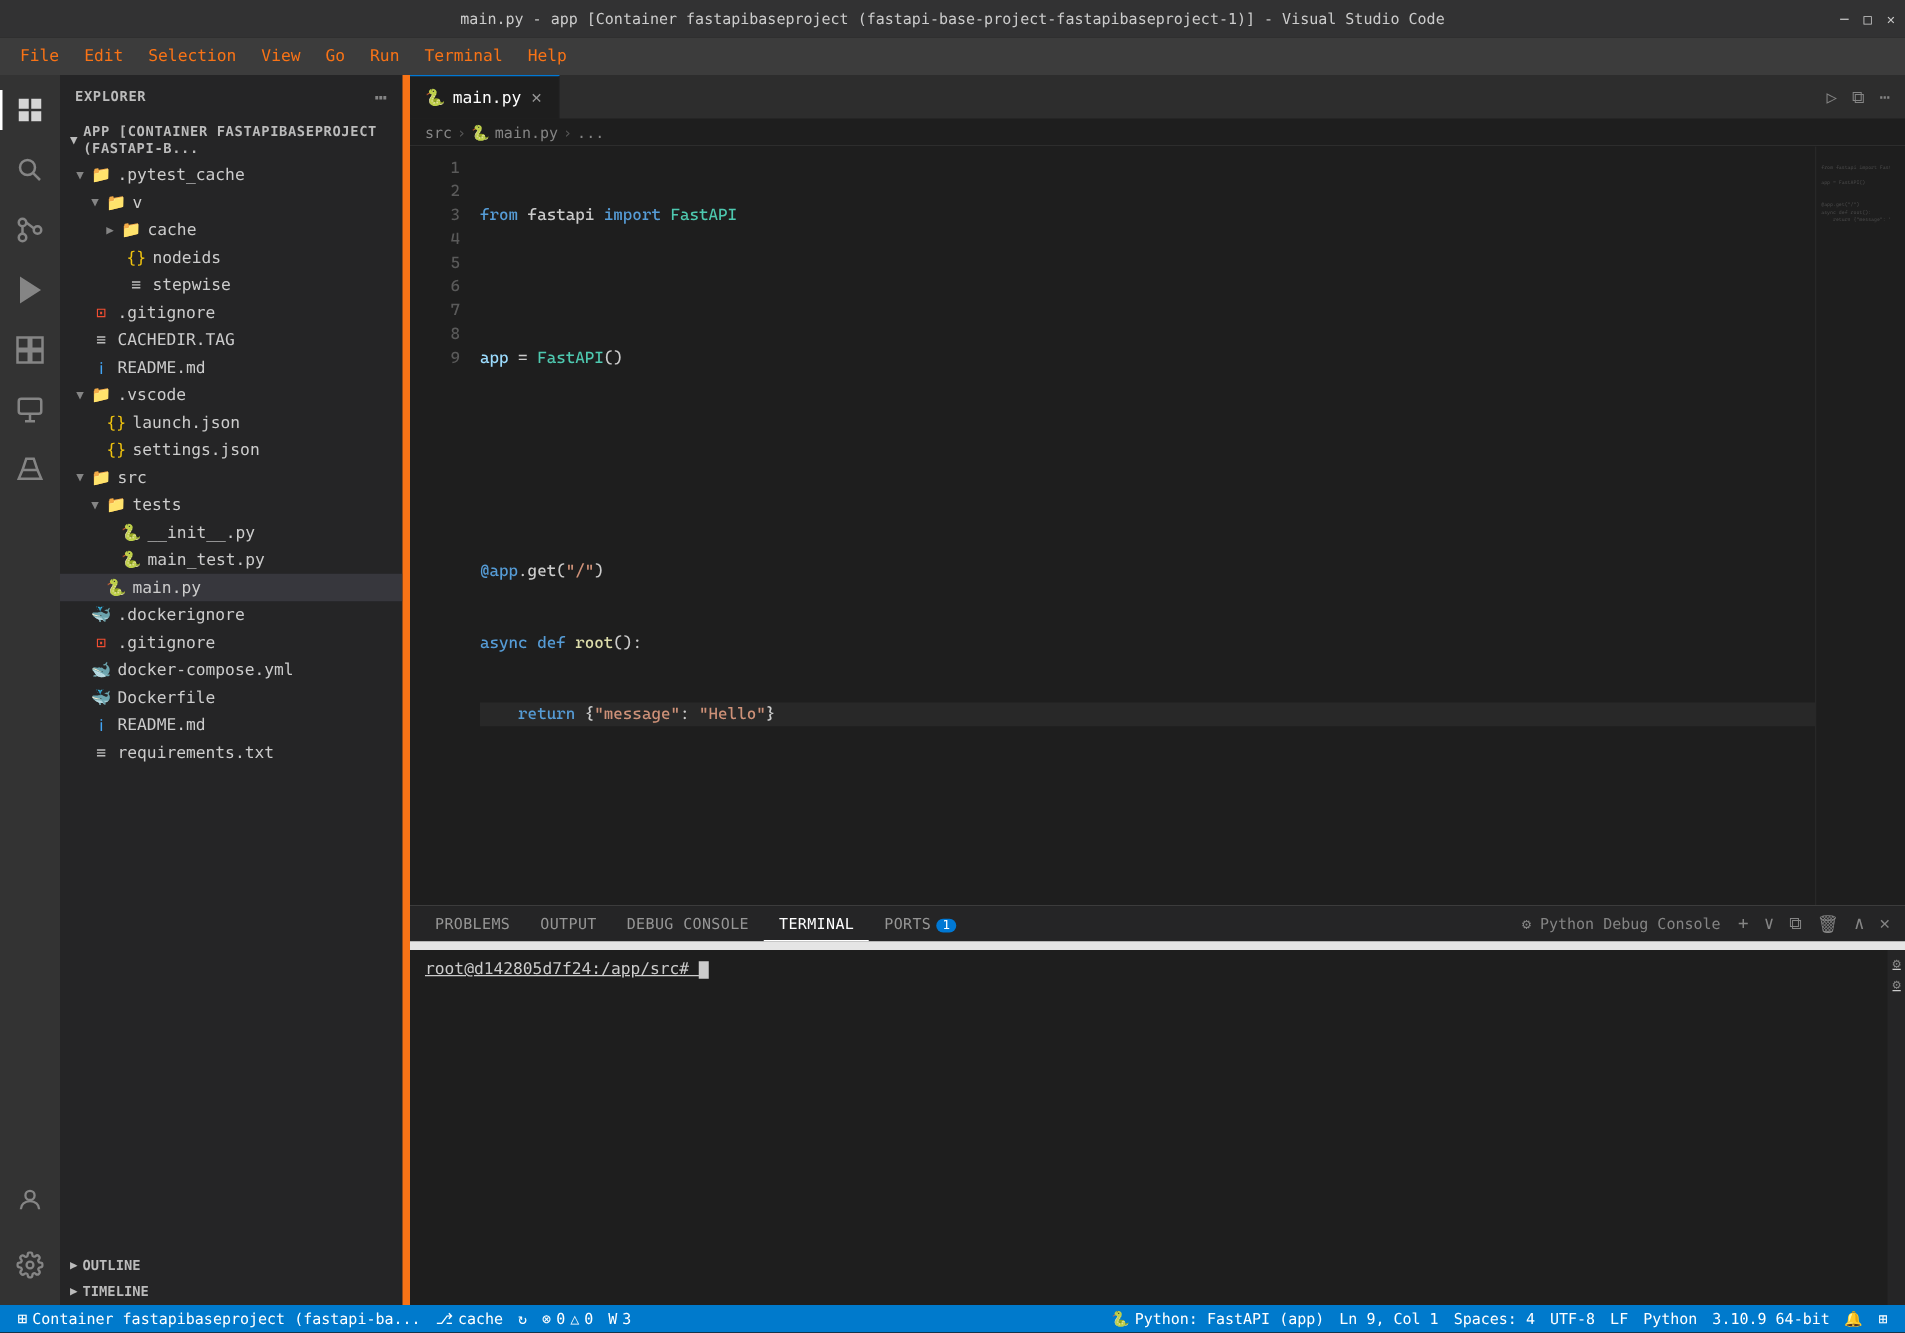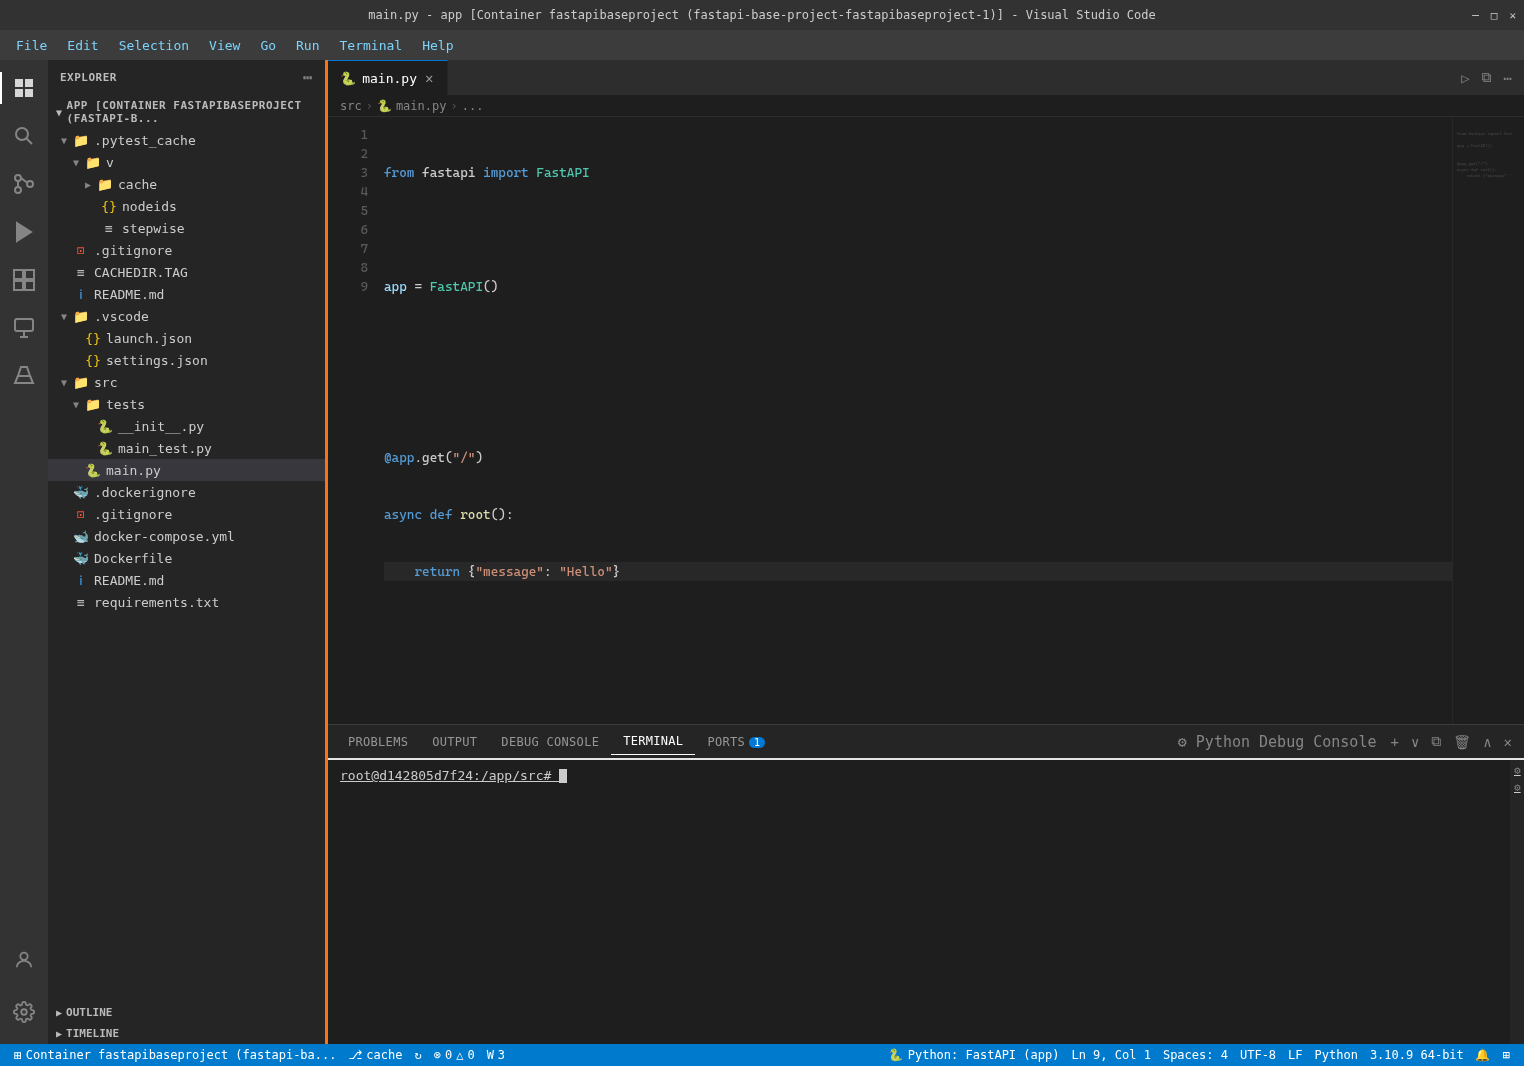--- a/index.html
+++ b/index.html
@@ -55,21 +55,21 @@
       align-items: center;
       padding: 0 8px;
       gap: 4px;
       flex-shrink: 0;
     }
     .menu-item {
       padding: 4px 8px;
       cursor: pointer;
       border-radius: 3px;
       font-size: 13px;
-      color: #7dd3fc;
+      color: #f97316;
     }
 
     
     #workspace {
       display: flex;
       flex: 1;
       overflow: hidden;
     }
 
     
@@ -113,21 +113,21 @@
     }
 
     
     #sidebar {
       width: 280px;
       background: #252526;
       display: flex;
       flex-direction: column;
       flex-shrink: 0;
       overflow: hidden;
-      border-right: 3px solid #f97316;
+      border-right: 6px solid #f97316;
     }
     #sidebar-header {
       height: 35px;
       display: flex;
       align-items: center;
       justify-content: space-between;
       padding: 0 12px;
       text-transform: uppercase;
       font-size: 11px;
       font-weight: bold;
@@ -325,21 +325,21 @@
       flex-direction: column;
       flex-shrink: 0;
     }
     #panel-tabs {
       height: 35px;
       background: #252526;
       display: flex;
       align-items: center;
       padding: 0 8px;
       gap: 0;
-      border-bottom: 2px solid #e5e5e5;
+      border-bottom: 7px solid #e5e5e5;
       justify-content: center;
     }
     .panel-tab {
       padding: 6px 12px;
       cursor: pointer;
       font-size: 12px;
       color: #969696;
       text-transform: uppercase;
       letter-spacing: 0.3px;
     }
@@ -760,21 +760,21 @@
       </div>
 
       <div id="panel">
         <div id="panel-tabs">
           <div class="panel-tab">PROBLEMS</div>
           <div class="panel-tab">OUTPUT</div>
           <div class="panel-tab">DEBUG CONSOLE</div>
           <div class="panel-tab active">TERMINAL</div>
           <div class="panel-tab">PORTS<span class="panel-tab-badge">1</span></div>
           <div id="panel-actions">
-            <span style="font-size:15px; color:#858585; padding: 0 6px;">⚙ Python Debug Console</span>
+            <span style="font-size:12px; color:#858585; padding: 0 6px;">⚙ Python Debug Console</span>
             <span class="panel-action-btn">+</span>
             <span class="panel-action-btn">∨</span>
             <span class="panel-action-btn">⧉</span>
             <span class="panel-action-btn">🗑</span>
             <span class="panel-action-btn">∧</span>
             <span class="panel-action-btn">✕</span>
           </div>
         </div>
         <div style="display:flex; flex:1; overflow:hidden;text-decoration:underline;">
           <div id="panel-content">

